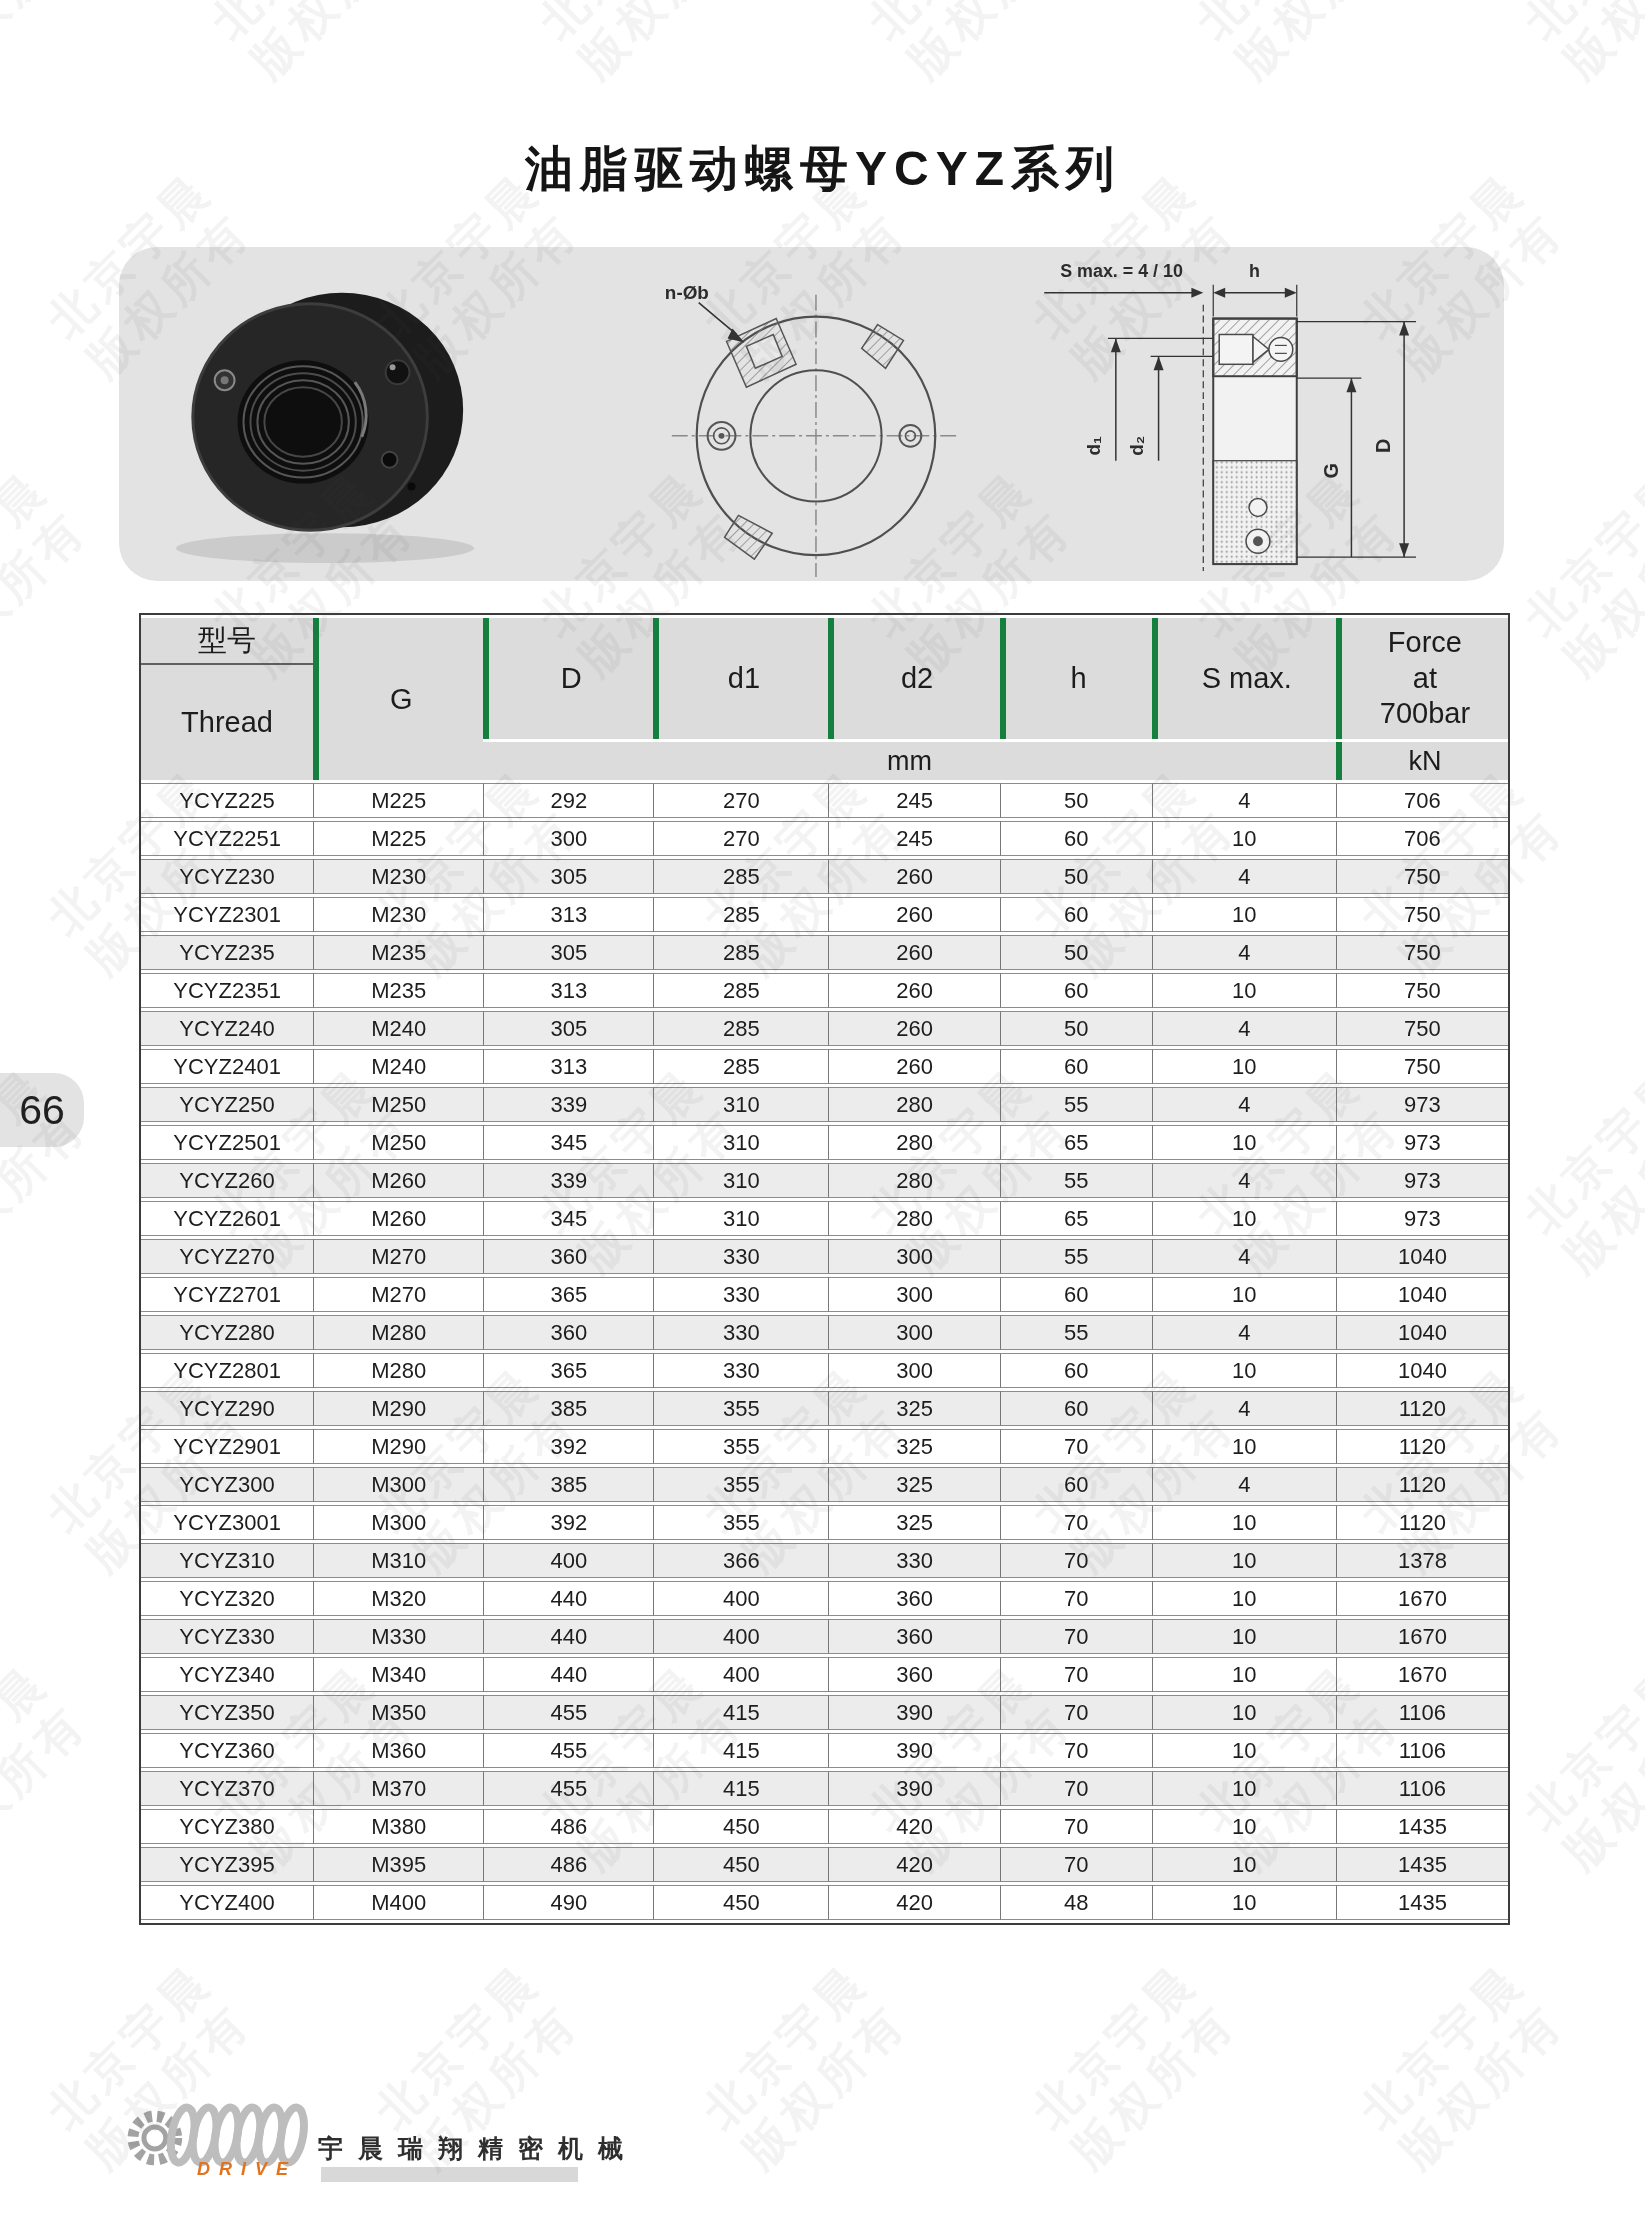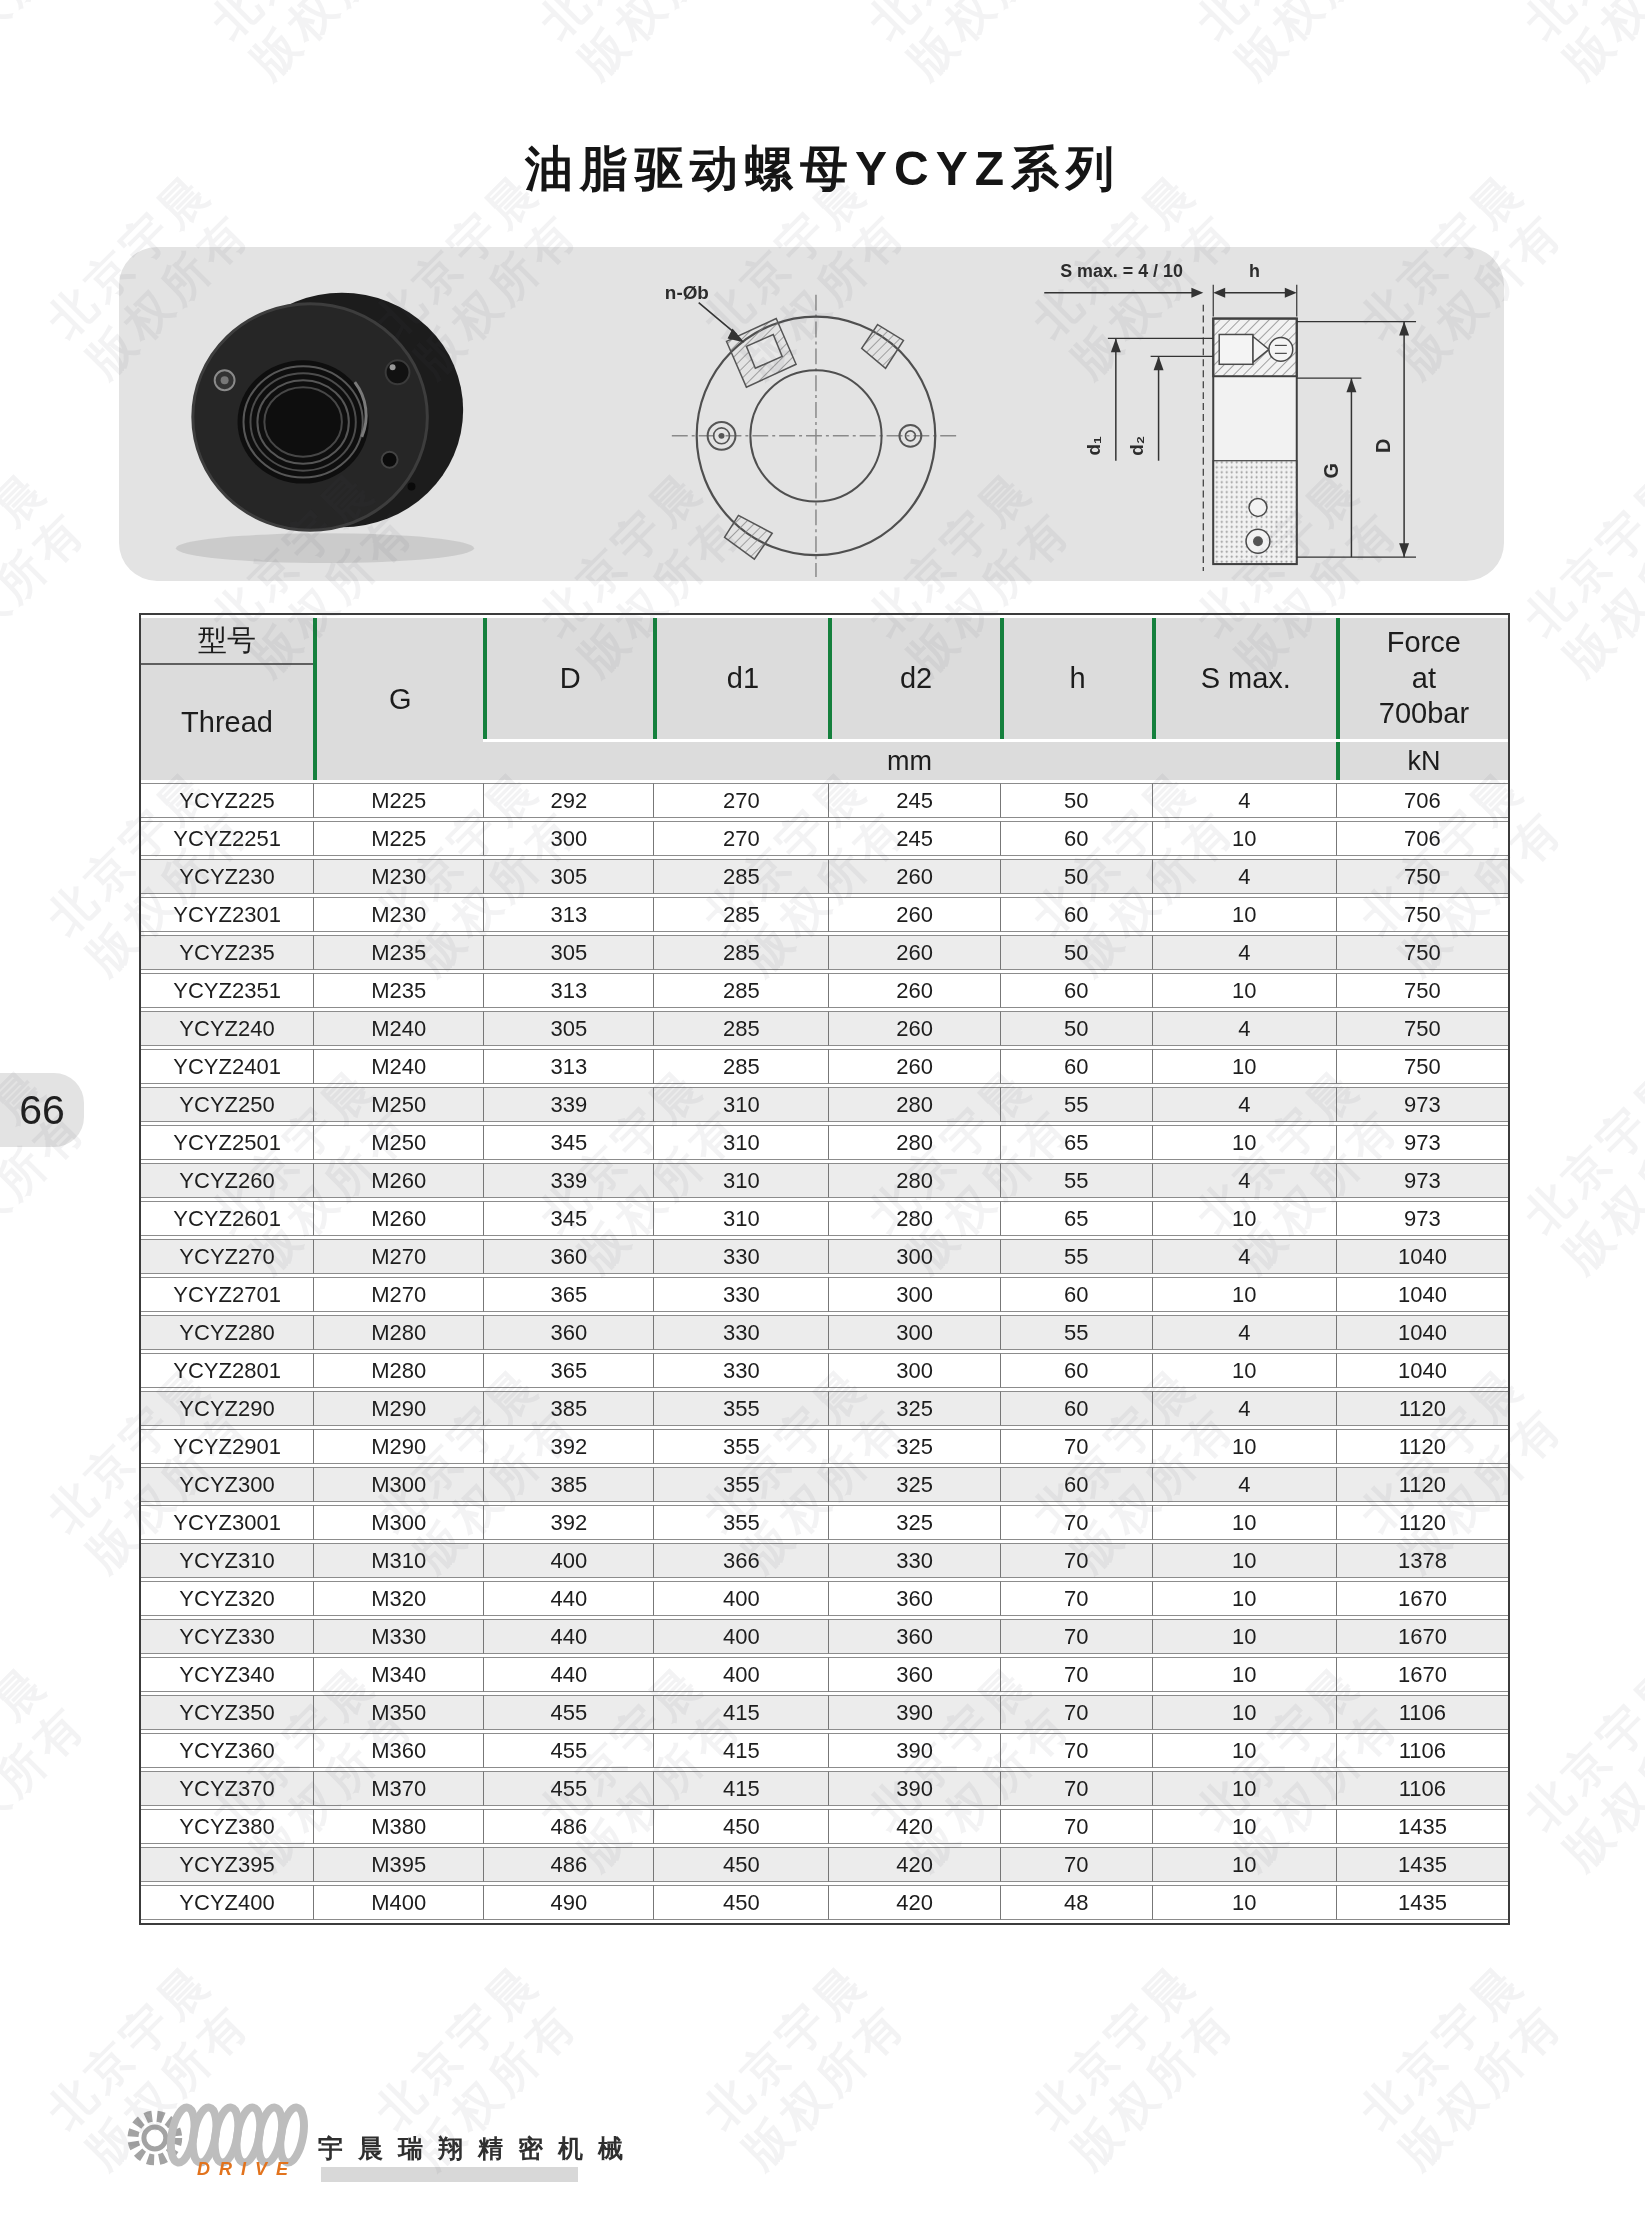--- a/index.html
+++ b/index.html
@@ -24,21 +24,21 @@
   .svg-photo{left:22px;top:6px;}
   .svg-front{left:468px;top:0px;}
   .svg-section{left:907px;top:0px;}
   .dim-text{font-family:"Liberation Sans","DejaVu Sans",sans-serif;font-weight:700;fill:#2c2c2c;}
 
   
   .table-wrap{position:absolute;left:139px;top:613px;width:1367px;
               border:2px solid #3c3c3c;background:#fff;}
   table{width:100%;border-collapse:separate;border-spacing:0 3px;table-layout:fixed;}
   thead th{background:#dcdcdc;font-weight:400;color:#1c1c1c;vertical-align:middle;
-           border-left:4px solid #15803d;padding:0;}
+           border-left:6px solid #15803d;padding:0;}
   thead tr.main-row th{height:121px;font-size:29px;}
   thead th:first-child{border-left:none;}
   th.model-cell{padding:0;}
   .model-top{height:44px;display:flex;align-items:center;justify-content:center;
              border-bottom:2px solid #5f5f5f;font-size:29px;}
   .model-bottom{height:115px;display:flex;align-items:center;justify-content:center;font-size:29px;border-radius:12px;}
   th.force-cell{white-space:pre-line;font-size:27px;line-height:1.22;}
   thead tr.unit-row th{height:38px;font-size:27px;}
   tbody td{height:33px;text-align:center;font-size:22px;color:#1d1d1d;background:#fff;
            border-top:1px solid #8c8c8c;border-bottom:1px solid #8c8c8c;

